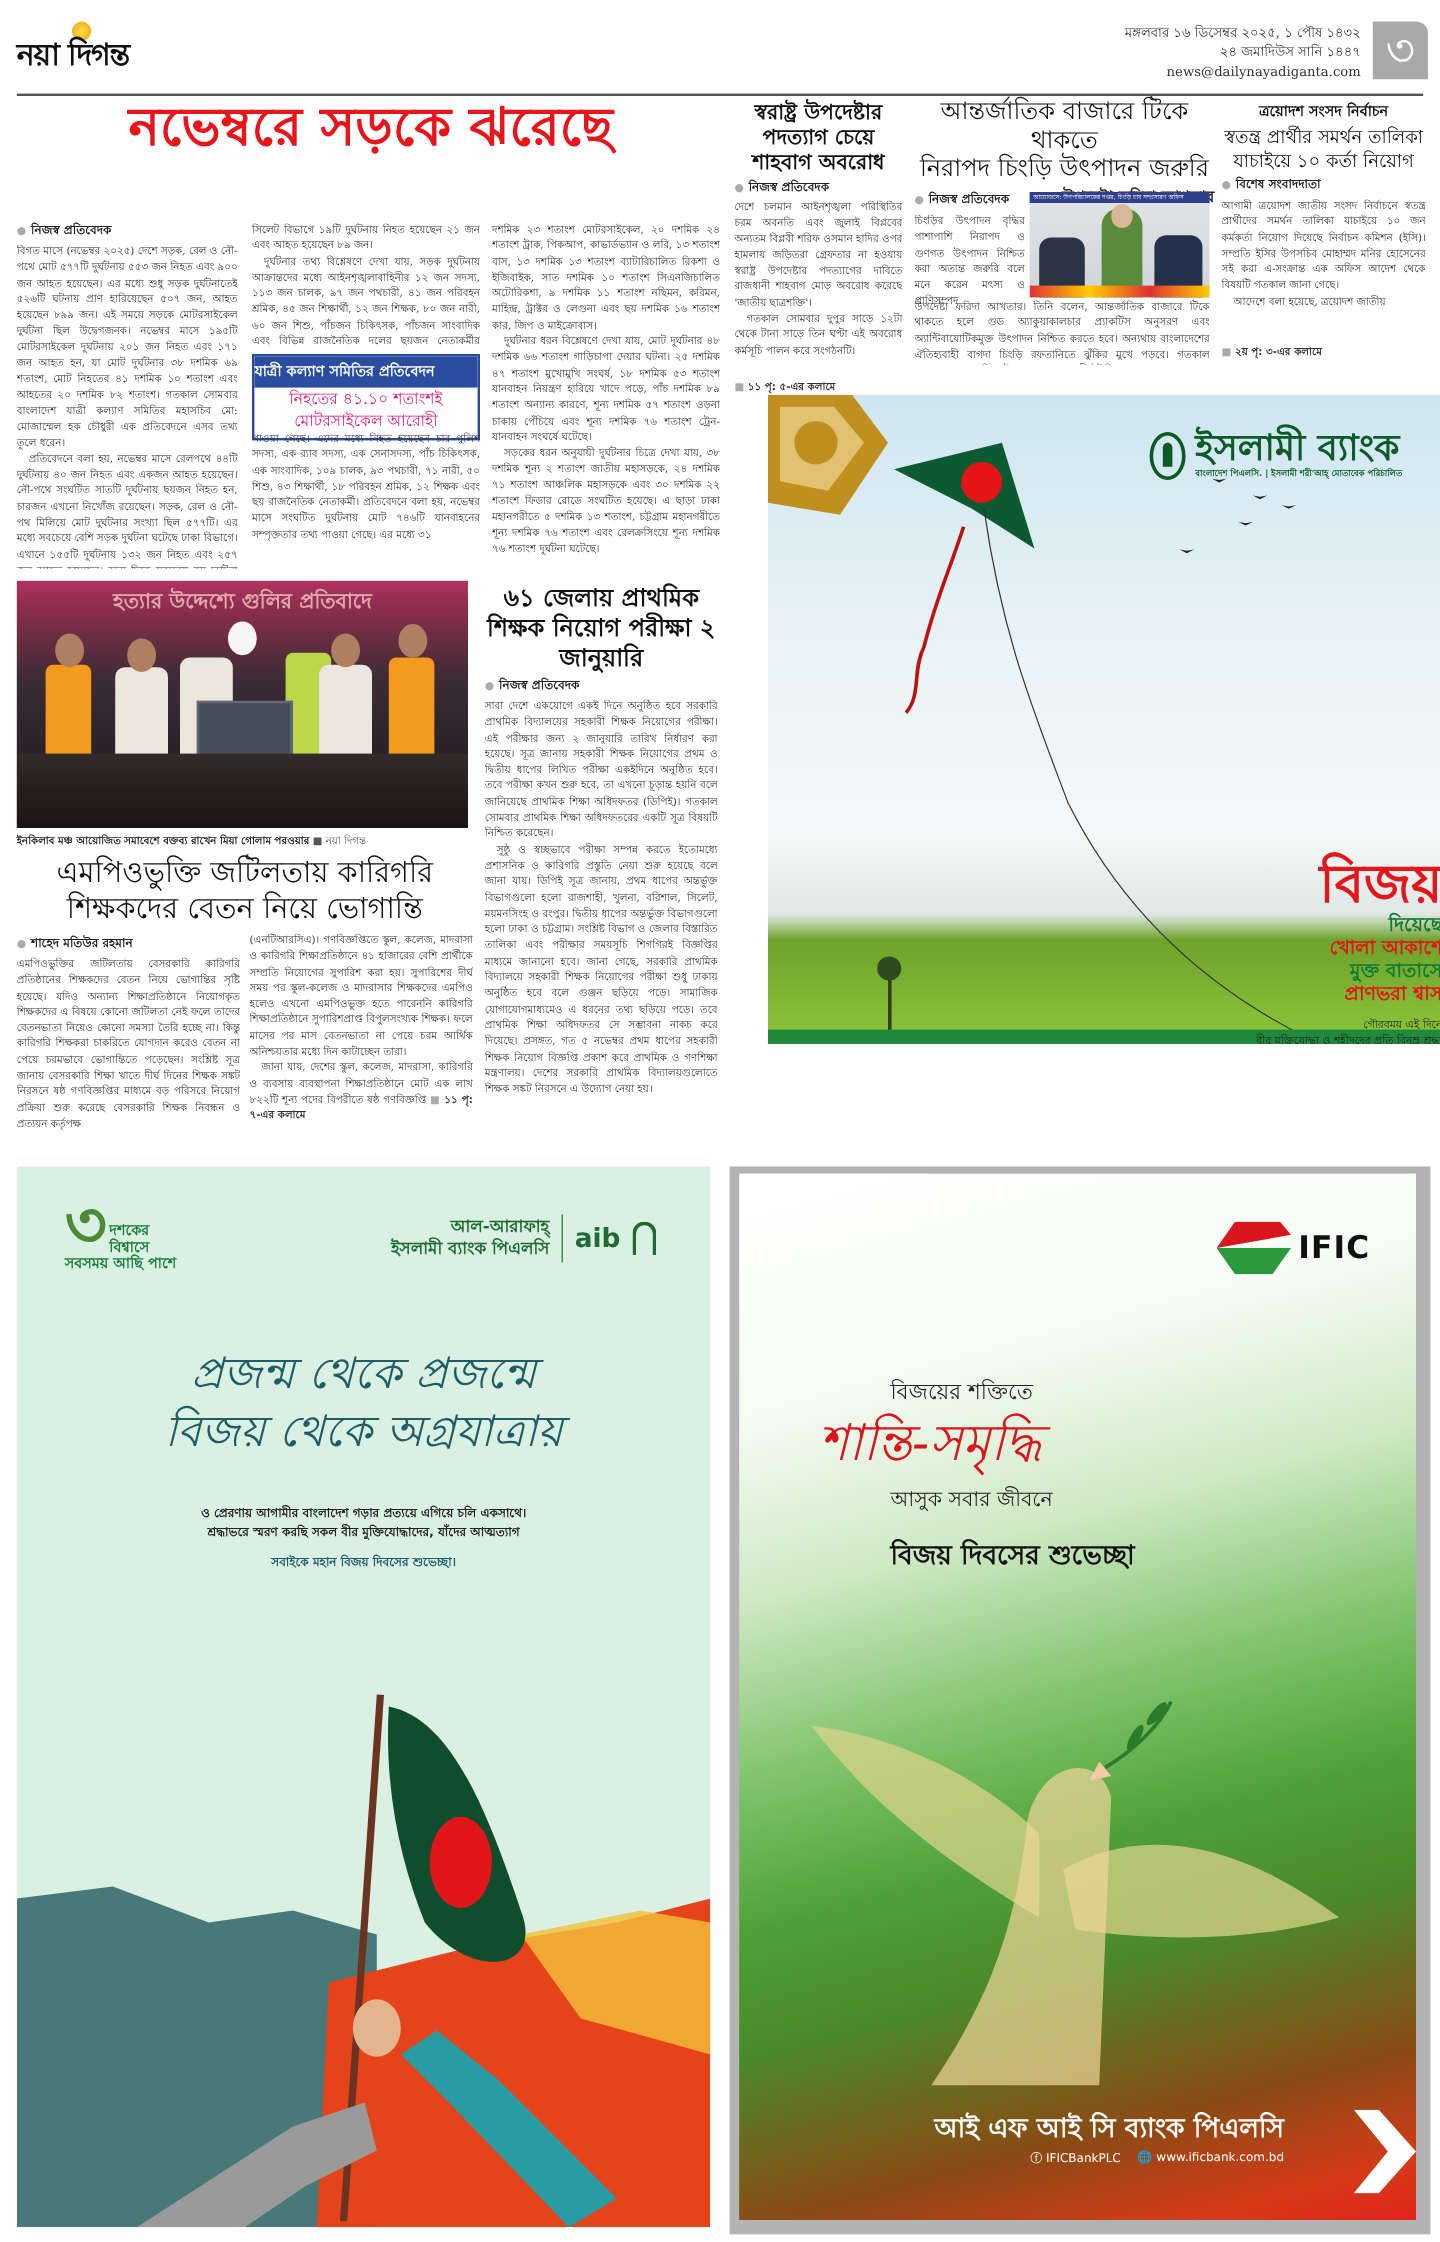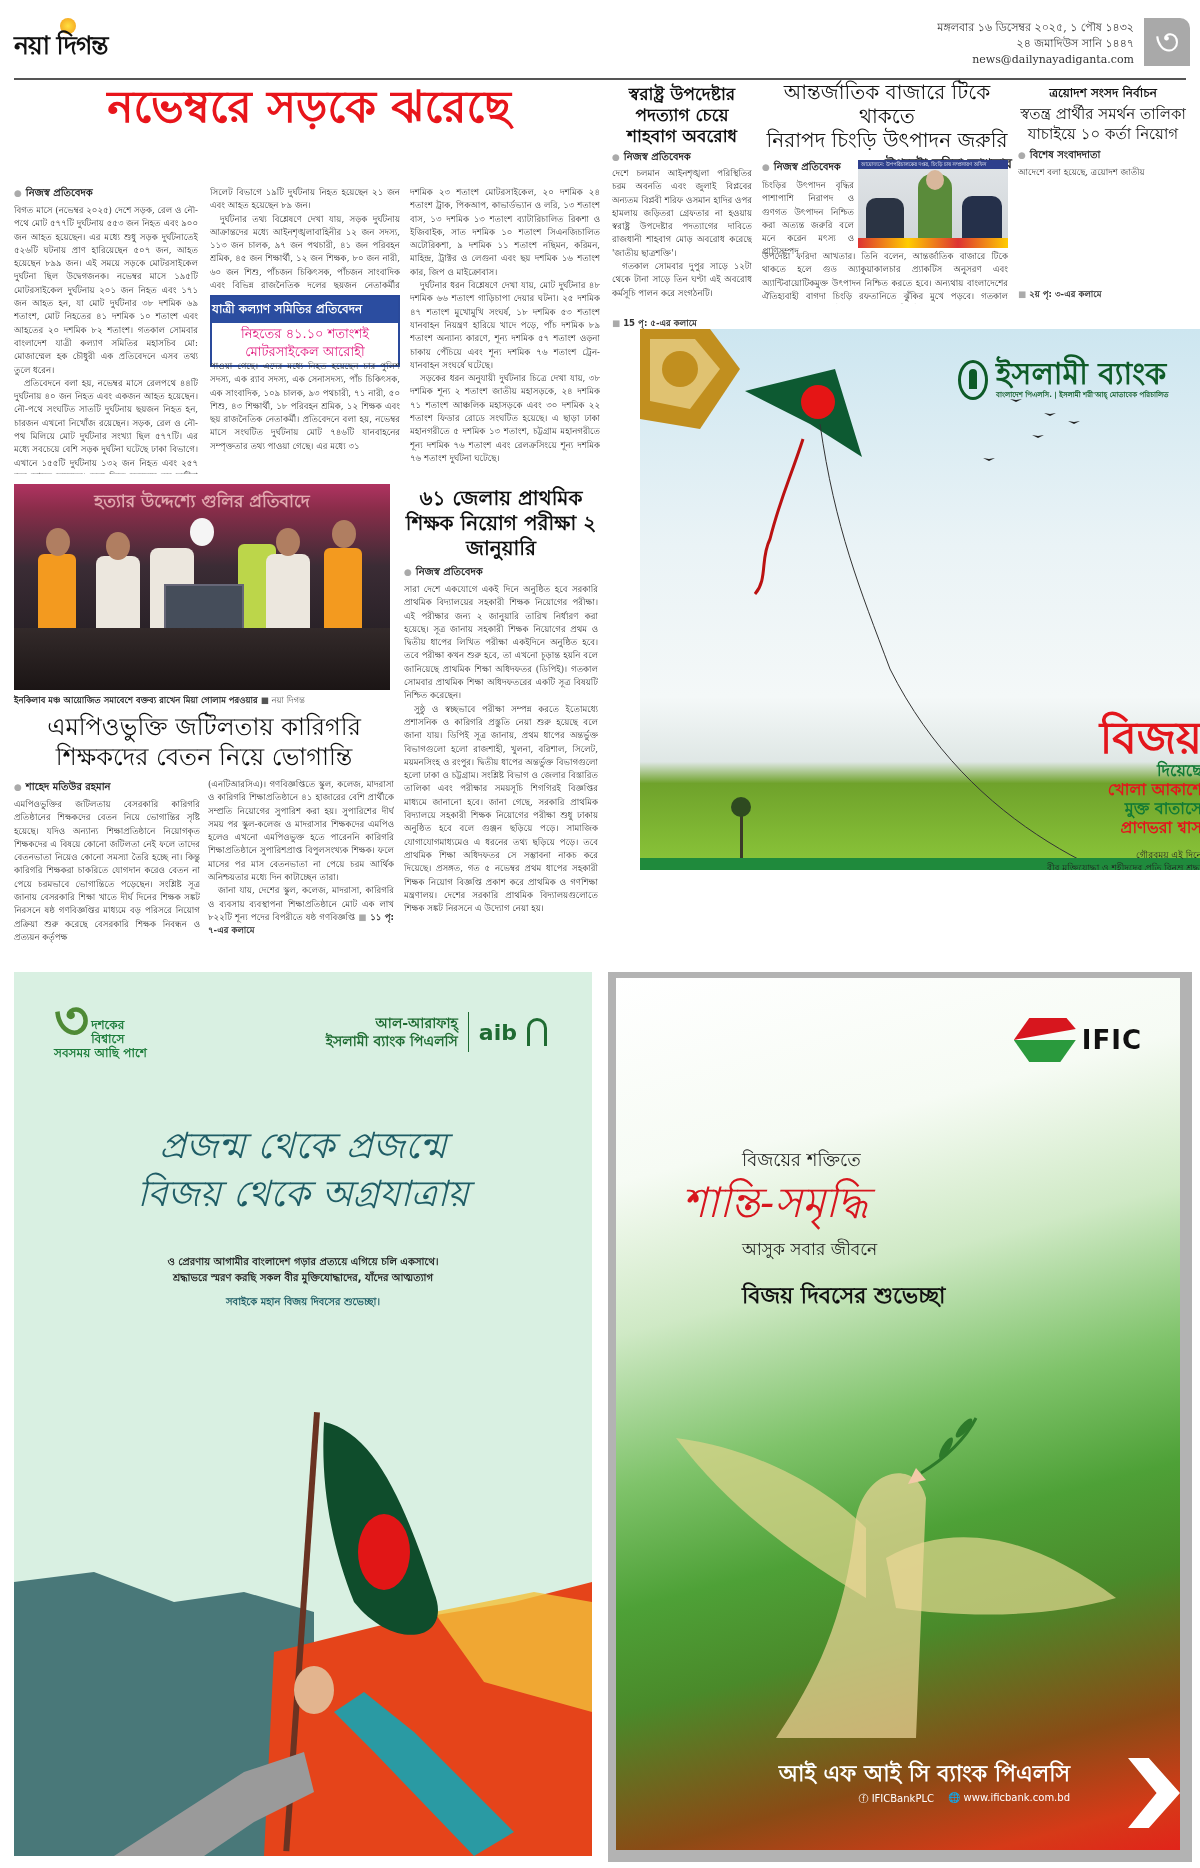--- a/index.html
+++ b/index.html
@@ -118,21 +118,21 @@
   <p>সড়কের ধরন অনুযায়ী দুর্ঘটনার চিত্রে দেখা যায়, ৩৮ দশমিক শূন্য ২ শতাংশ জাতীয় মহাসড়কে, ২৪ দশমিক ৭১ শতাংশ আঞ্চলিক মহাসড়কে এবং ৩০ দশমিক ২২ শতাংশ ফিডার রোডে সংঘটিত হয়েছে। এ ছাড়া ঢাকা মহানগরীতে ৫ দশমিক ১৩ শতাংশ, চট্টগ্রাম মহানগরীতে শূন্য দশমিক ৭৬ শতাংশ এবং রেলক্রসিংয়ে শূন্য দশমিক ৭৬ শতাংশ দুর্ঘটনা ঘটেছে।</p>
 </div>
 
 <div class="abs" style="left:612px;top:84px;width:140px">
   <div class="sub-head" style="font-size:17px;line-height:21px;font-weight:bold">স্বরাষ্ট্র উপদেষ্টার পদত্যাগ চেয়ে শাহবাগ অবরোধ</div>
   <div class="byline" style="margin:3px 0">নিজস্ব প্রতিবেদক</div>
   <div class="col" style="height:150px">
     <p>দেশে চলমান আইনশৃঙ্খলা পরিস্থিতির চরম অবনতি এবং জুলাই বিপ্লবের অন্যতম বিপ্লবী শরিফ ওসমান হাদির ওপর হামলায় জড়িতরা গ্রেফতার না হওয়ায় স্বরাষ্ট্র উপদেষ্টার পদত্যাগের দাবিতে রাজধানী শাহবাগ মোড় অবরোধ করেছে 'জাতীয় ছাত্রশক্তি'।</p>
     <p>গতকাল সোমবার দুপুর সাড়ে ১২টা থেকে টানা সাড়ে তিন ঘণ্টা এই অবরোধ কর্মসূচি পালন করে সংগঠনটি।</p>
   </div>
-  <div class="col"><span class="jump">15 পৃ: ৫-এর কলামে</span></div>
+  <div class="col"><span class="jump">১১ পৃ: ৫-এর কলামে</span></div>
 </div>
 
 <div class="abs" style="left:762px;top:80px;width:250px">
   <div class="sub-head" style="font-size:20px;line-height:24px">
     <div>আন্তর্জাতিক বাজারে টিকে থাকতে</div>
     <div>নিরাপদ চিংড়ি উৎপাদন জরুরি</div>
   </div>
   <div style="text-align:right;font-size:13px;font-weight:bold;margin-top:2px">উপদেষ্টা ফরিদা আখতার</div>
 </div>
 <div class="abs" style="left:762px;top:160px;width:92px">
@@ -151,20 +151,21 @@
 </div>
 <div class="abs col" style="left:762px;top:250px;width:246px;height:54px">
   <p style="text-indent:0"><span>উপদেষ্টা ফরিদা আখতার। তিনি বলেন, আন্তর্জাতিক বাজারে টিকে থাকতে হলে গুড অ্যাকুয়াকালচার প্র্যাকটিস অনুসরণ এবং অ্যান্টিবায়োটিকমুক্ত উৎপাদন নিশ্চিত করতে হবে। অন্যথায় বাংলাদেশের ঐতিহ্যবাহী বাগদা চিংড়ি রফতানিতে ঝুঁকির মুখে পড়বে। গতকাল কক্সবাজারের চকরিয়া উপজেলার বদরখালী ইউনিয়নের</span> </p>
 </div>
 
 <div class="abs" style="left:1018px;top:84px;width:170px">
   <div class="sub-head" style="font-size:12px;font-weight:bold">ত্রয়োদশ সংসদ নির্বাচন</div>
   <div class="sub-head" style="font-size:15px;line-height:20px">স্বতন্ত্র প্রার্থীর সমর্থন তালিকা যাচাইয়ে ১০ কর্তা নিয়োগ</div>
   <div class="byline" style="margin:4px 0">বিশেষ সংবাদদাতা</div>
   <div class="col" style="height:122px">
+    <p>আগামী ত্রয়োদশ জাতীয় সংসদ নির্বাচনে স্বতন্ত্র প্রার্থীদের সমর্থন তালিকা যাচাইয়ে ১০ জন কর্মকর্তা নিয়োগ দিয়েছে নির্বাচন কমিশন (ইসি)। সম্প্রতি ইসির উপসচিব মোহাম্মদ মনির হোসেনের সই করা এ-সংক্রান্ত এক অফিস আদেশ থেকে বিষয়টি গতকাল জানা গেছে।</p>
     <p>আদেশে বলা হয়েছে, ত্রয়োদশ জাতীয়</p>
   </div>
   <div class="col"><span class="jump">২য় পৃ: ৩-এর কলামে</span></div>
 </div>
 
 <div class="abs photo-rally">
   <div class="banner">হত্যার উদ্দেশ্যে গুলির প্রতিবাদে</div>
   <div class="vest" style="left:24px;top:70px"></div>
   <div class="head" style="left:32px;top:44px"></div>
   <div class="shirt" style="left:82px;top:72px"></div>

